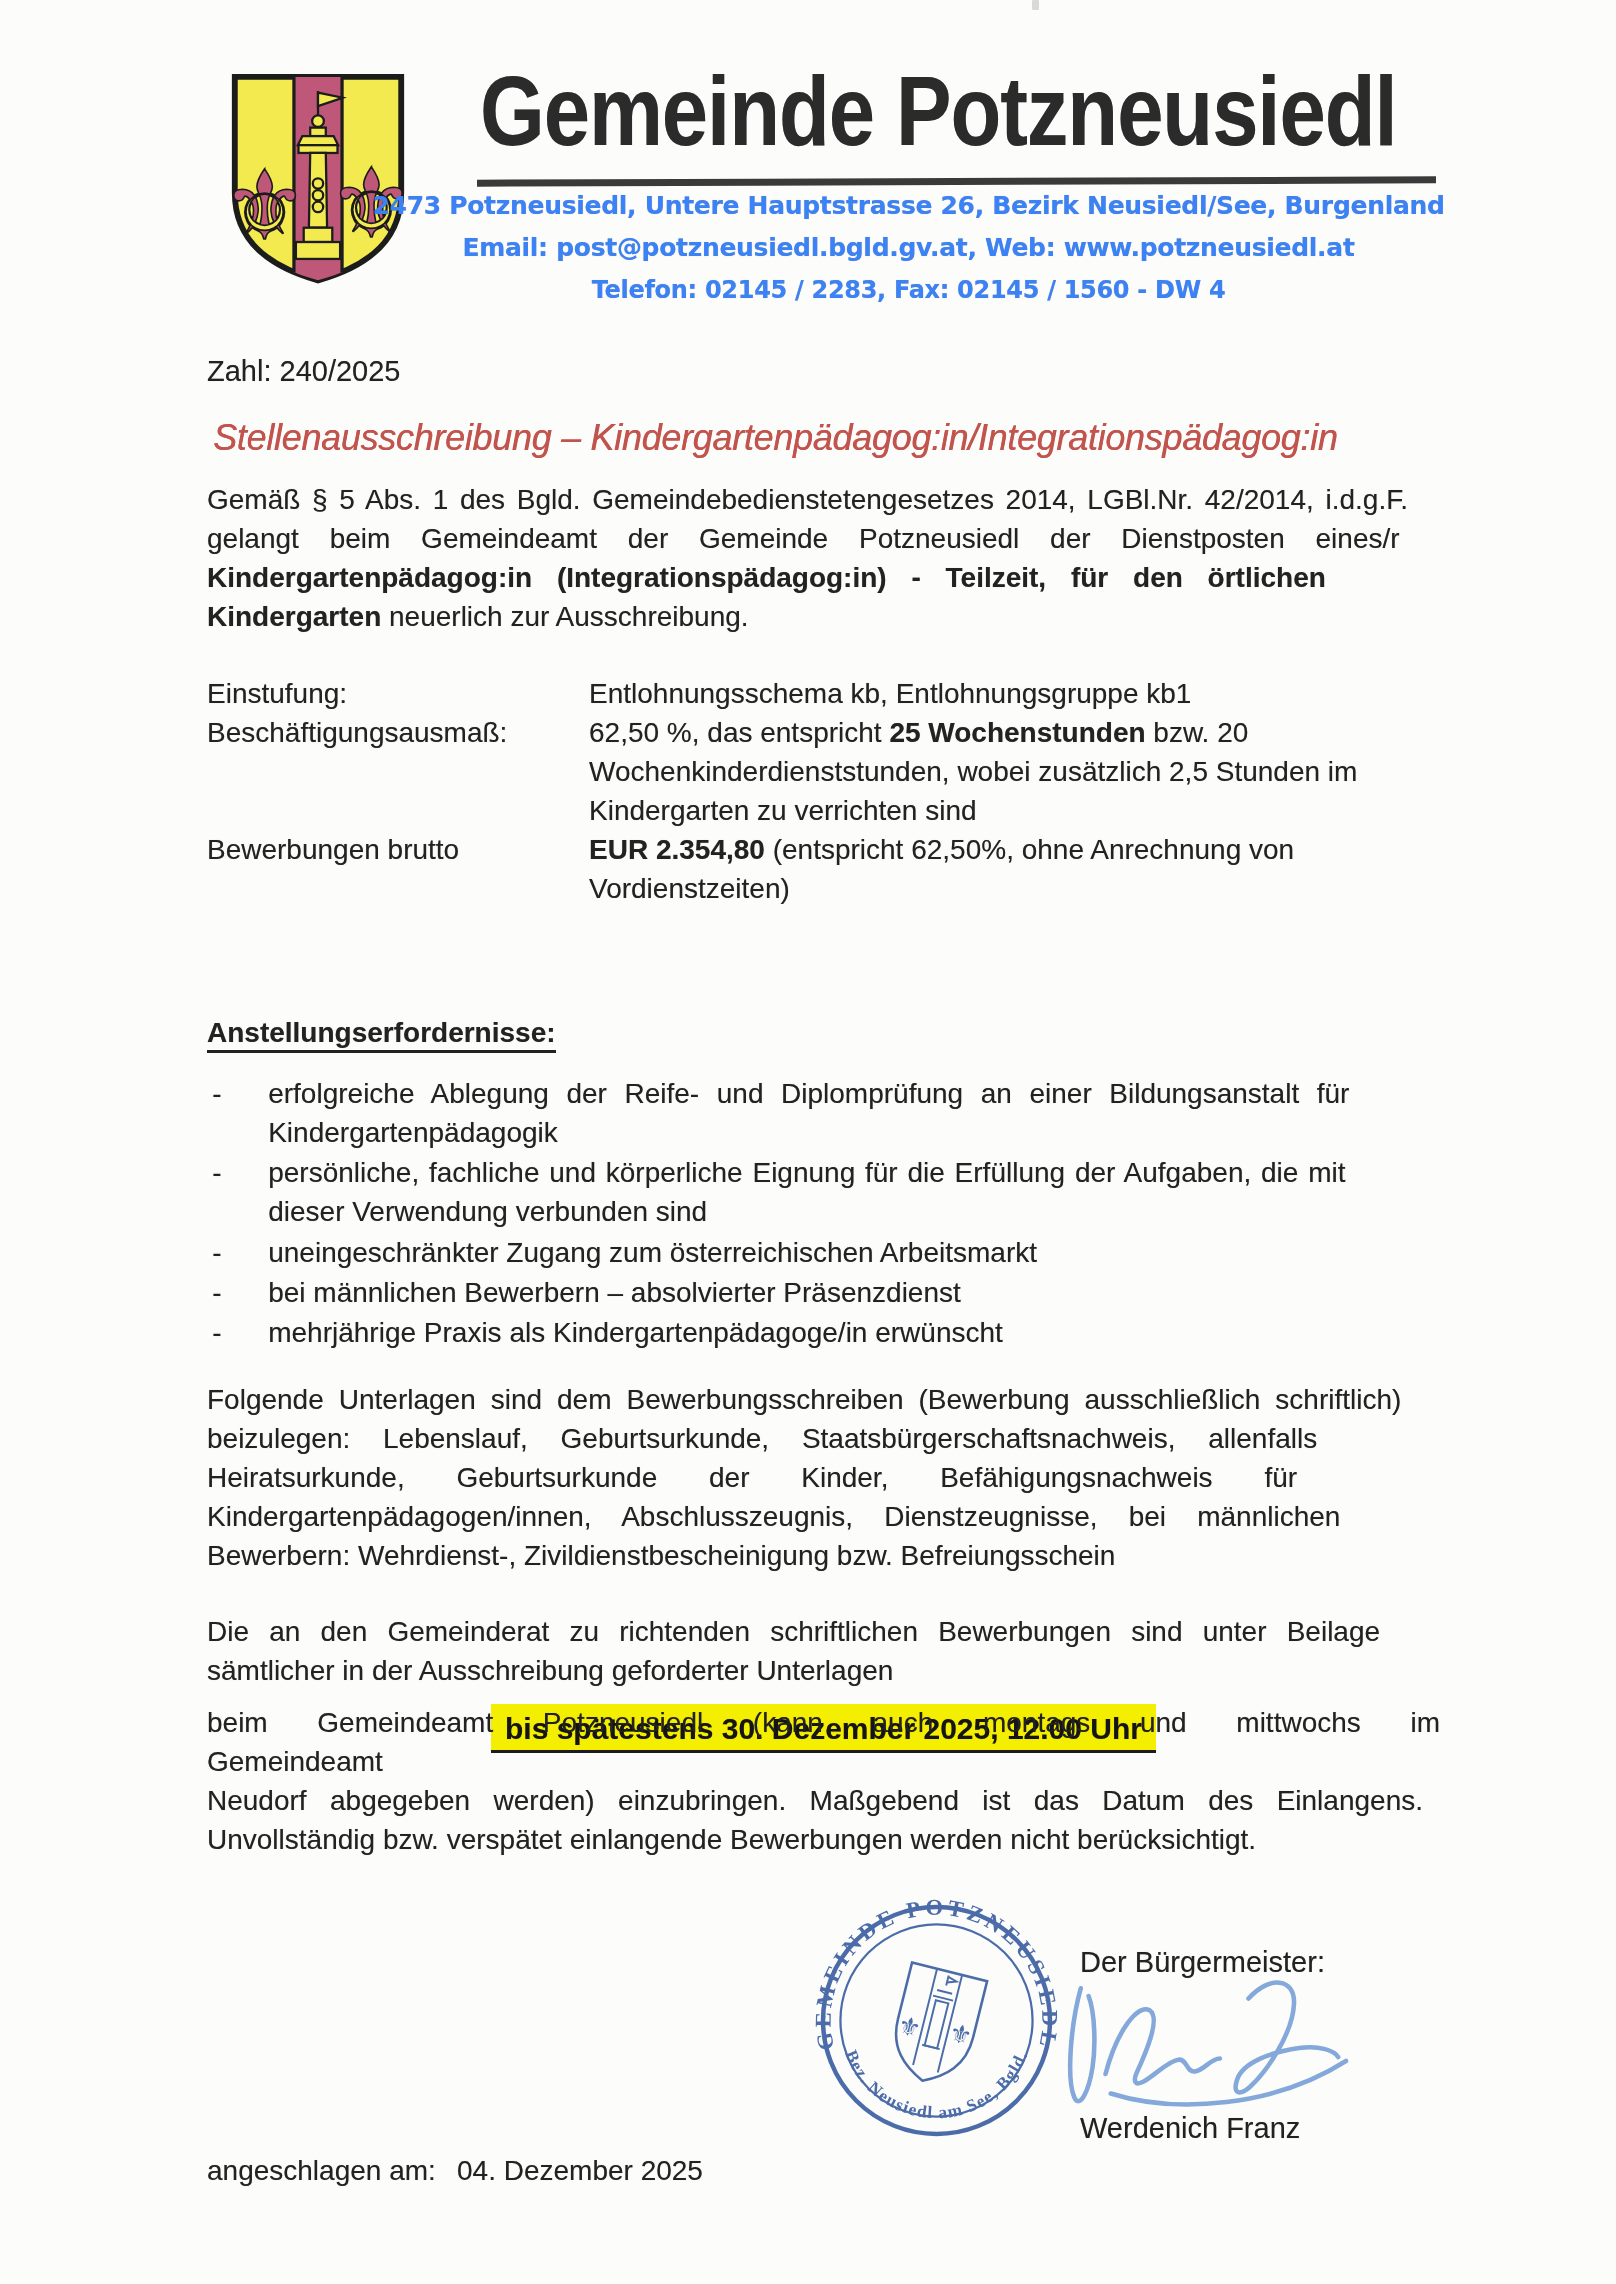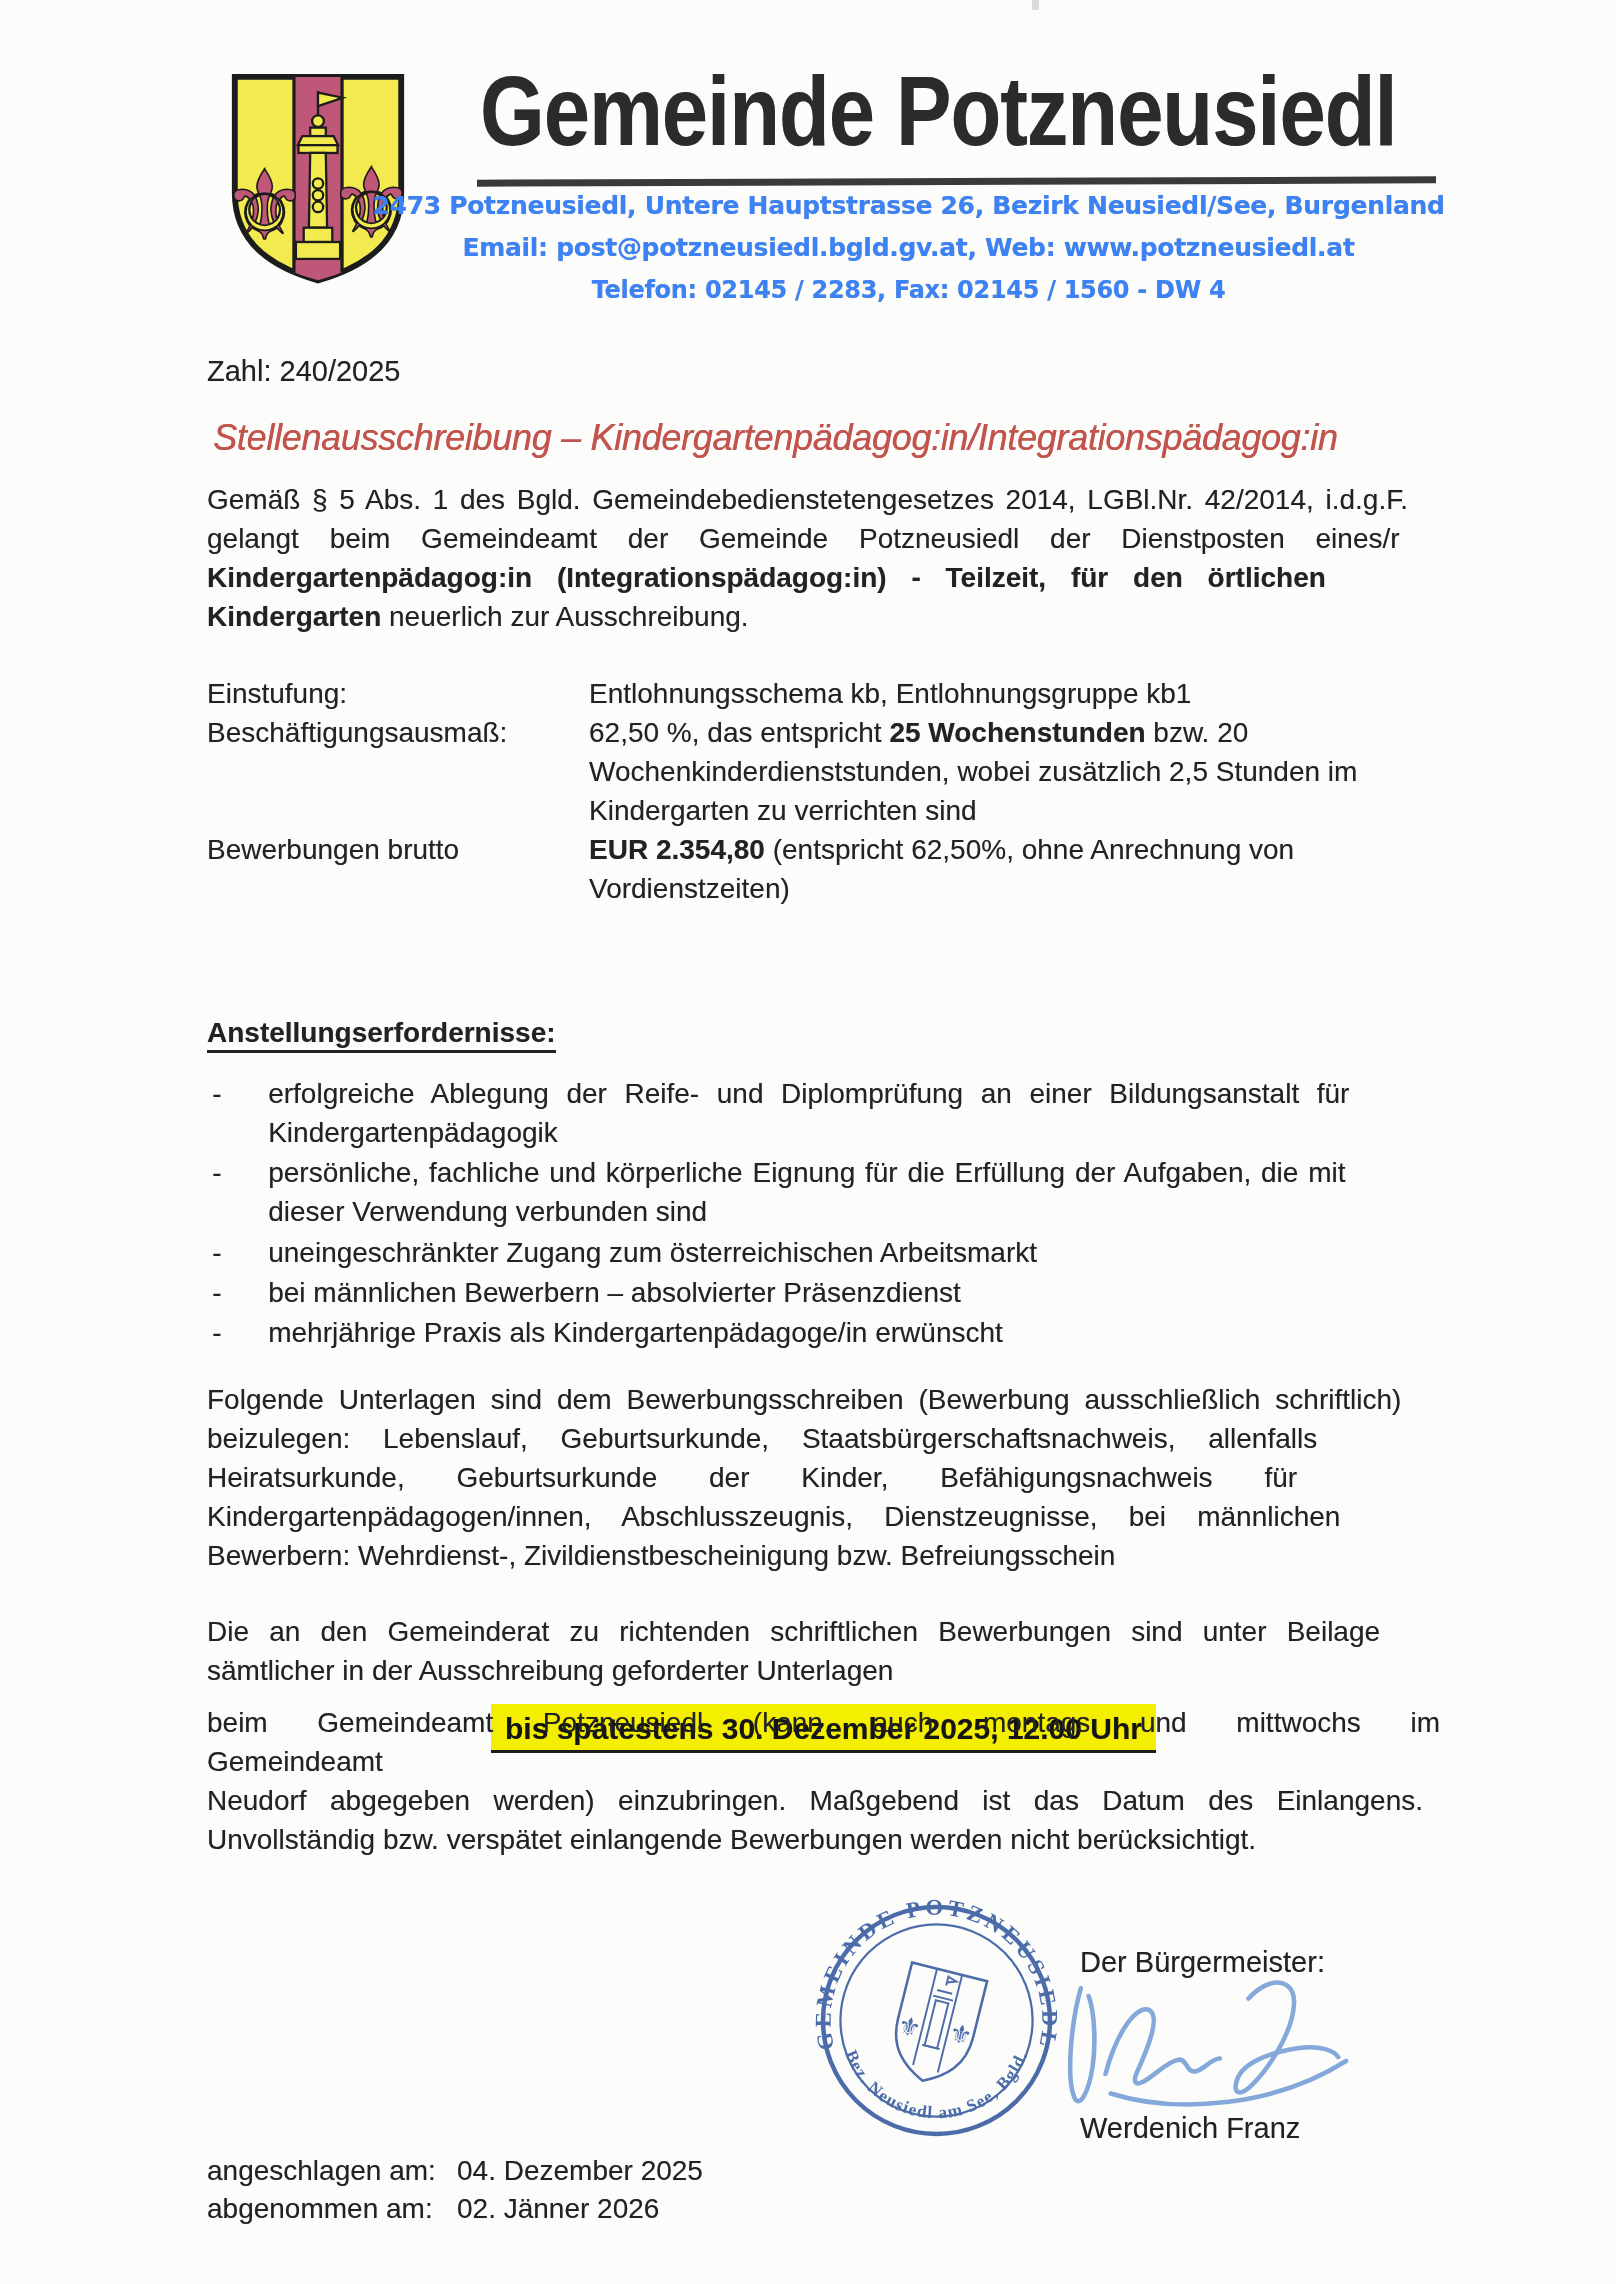--- a/index.html
+++ b/index.html
@@ -193,19 +193,15 @@
     </g>
   </svg>
 
   <div class="sig-name soft">Werdenich Franz</div>
 
   <div class="footer">
     <div class="footer-row">
       <div class="footer-label soft">angeschlagen am:</div>
       <div class="soft">04. Dezember 2025</div>
     </div>
-    <div class="footer-row">
-      <div class="footer-label soft">abgenommen am:</div>
-      <div class="soft">02. Jänner 2026</div>
-    </div>
   </div>
 </div>
 
 
 </body></html>

